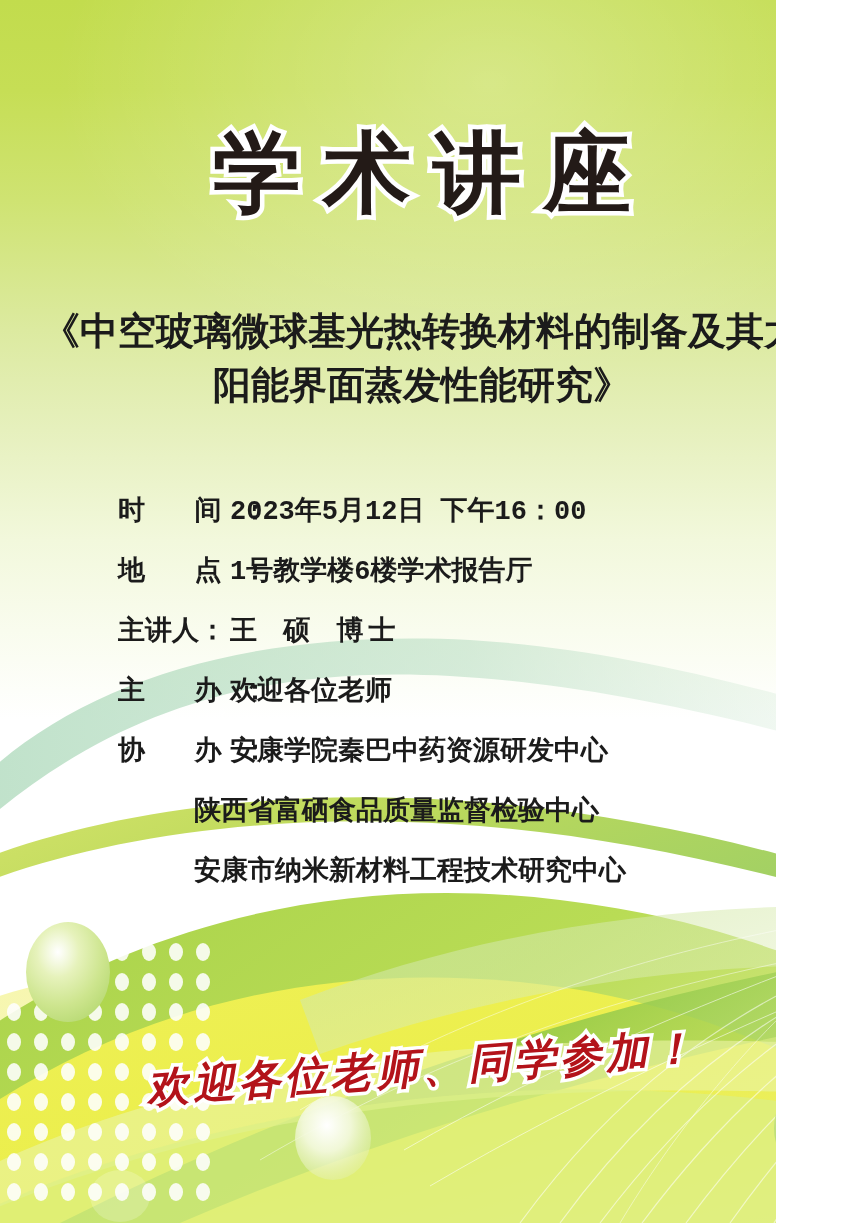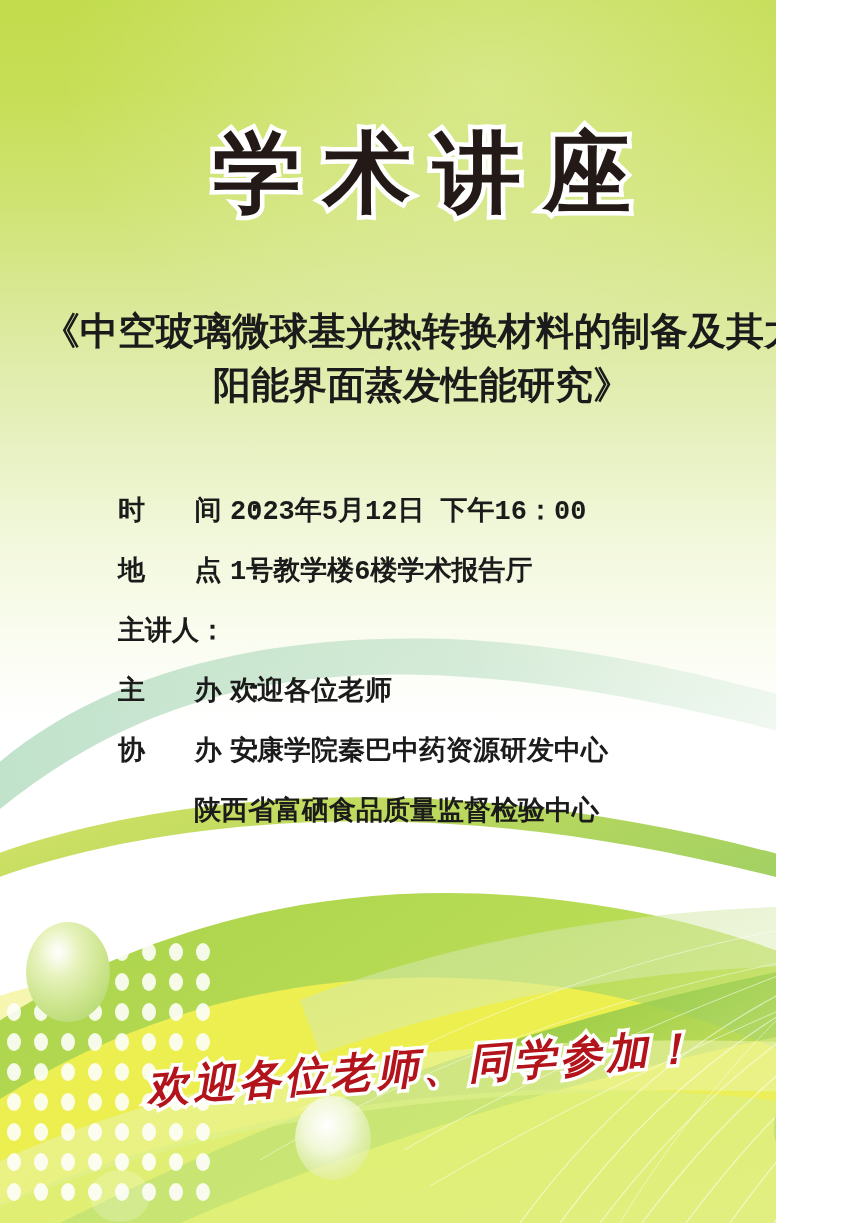--- a/index.html
+++ b/index.html
@@ -363,32 +363,34 @@
       <div class="info-value">2023年5月12日  下午16：00</div>
     </div>
 
     <div class="info-row">
       <div class="info-label sp3">地  点：</div>
       <div class="info-value">1号教学楼6楼学术报告厅</div>
     </div>
 
     <div class="info-row">
       <div class="info-label sp0">主讲人：</div>
+      <div class="info-value spaced">王 硕 博士</div>
     </div>
 
     <div class="info-row">
       <div class="info-label sp3">主  办：</div>
       <div class="info-value">欢迎各位老师</div>
     </div>
 
     <div class="info-row">
       <div class="info-label sp3">协  办：</div>
       <div class="info-value">安康学院秦巴中药资源研发中心</div>
     </div>
 
     <div class="info-cont">陕西省富硒食品质量监督检验中心</div>
+    <div class="info-cont">安康市纳米新材料工程技术研究中心</div>
   </div>
 
   <div class="welcome-wrap">
     <div class="welcome">欢迎各位老师、同学参加！</div>
   </div>
 
 </div>
 
 </body></html>

